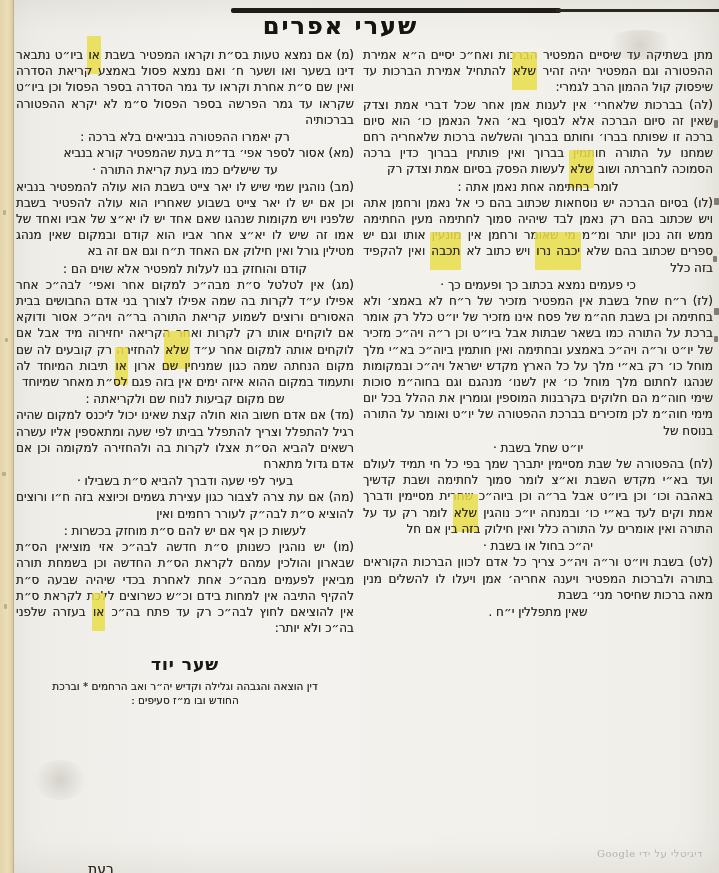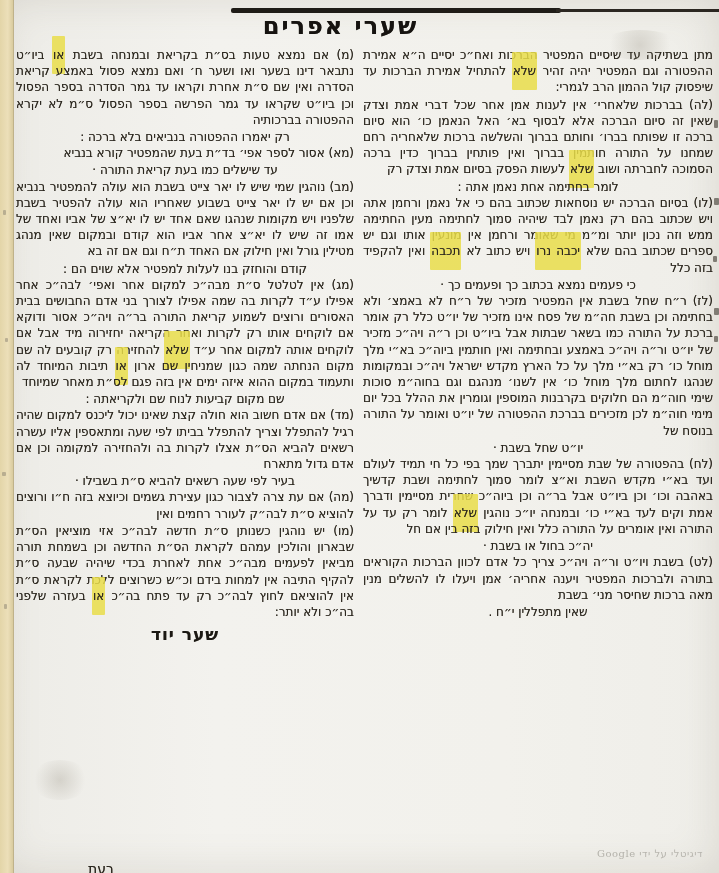--- a/index.html
+++ b/index.html
@@ -35,21 +35,21 @@
     font-size:12px;line-height:16.2px;color:#2a261e;
     text-shadow:0 0 .5px rgba(45,38,25,.55);
   }
   .col-right{width:352px;}
   .col-left{width:340px;}
   .para{margin:0 0 1px 0;}
   .pnum{white-space:nowrap;}
   .closer{text-align:center;}
   .hl{background:rgba(233,221,74,.85);padding:12px 1px;border-radius:1px;}
   .section-heading{
-    margin-top:6px;text-align:center;font-weight:bold;font-size:17px;
+    margin-top:20px;text-align:center;font-weight:bold;font-size:17px;
     letter-spacing:1px;color:#1b1813;
   }
   .section-subtitle{
     margin-top:6px;text-align:center;font-size:10.5px;line-height:14px;
     padding:0 26px;
   }
   .catchword{
     position:absolute;left:88px;top:861px;font-size:14px;color:#2a261e;
     text-shadow:0 0 .5px rgba(45,38,25,.55);
   }
@@ -87,33 +87,35 @@
         <div class="closer">כי פעמים נמצא בכתוב כך ופעמים כך ·</div>
         <p class="para"><span class="pnum">(לז) </span><span class="seg">ר״ח שחל בשבת אין המפטיר מזכיר של ר״ח לא באמצ׳ ולא בחתימה וכן בשבת חה״מ של פסח אינו מזכיר של יו״ט כלל רק אומר ברכת על התורה כמו בשאר שבתות אבל ביו״ט וכן ר״ה ויה״כ מזכיר של יו״ט ור״ה ויה״כ באמצע ובחתימה ואין חותמין ביוה״כ בא״י מלך מוחל כו׳ רק בא״י מלך על כל הארץ מקדש ישראל ויה״כ ובמקומות שנהגו לחתום מלך מוחל כו׳ אין לשנו׳ מנהגם וגם בחוה״מ סוכות שימי חוה״מ הם חלוקים בקרבנות המוספין וגומרין את ההלל בכל יום מימי חוה״מ לכן מזכירים בברכת ההפטורה של יו״ט ואומר על התורה בנוסח של</span></p>
         <div class="closer">יו״ט שחל בשבת ·</div>
         <p class="para"><span class="pnum">(לח) </span><span class="seg">בהפטורה של שבת מסיימין יתברך שמך בפי כל חי תמיד לעולם ועד בא״י מקדש השבת וא״צ לומר סמוך לחתימה ושבת קדשיך באהבה וכו׳ וכן ביו״ט אבל בר״ה וכן ביוה״כ שחרית מסיימין ודברך אמת וקים לעד בא״י כו׳ ובמנחה יו״כ נוהגין </span><span class="hl">שלא</span><span class="seg"> לומר רק עד על התורה ואין אומרים על התורה כלל ואין חילוק בזה בין אם חל</span></p>
         <div class="closer">יה״כ בחול או בשבת ·</div>
         <p class="para"><span class="pnum">(לט) </span><span class="seg">בשבת ויו״ט ור״ה ויה״כ צריך כל אדם לכוון הברכות הקוראים בתורה ולברכות המפטיר ויענה אחריה׳ אמן ויעלו לו להשלים מנין מאה ברכות שחיסר מני׳ בשבת</span></p>
         <div class="closer">שאין מתפללין י״ח .</div>
       </div>
     <div class="col col-left">
 
-    <p class="para"><span class="pnum">(מ) </span><span class="seg">אם נמצא טעות בס״ת בקריאת ובמנחה בשבת </span><span class="hl">או</span><span class="seg"> ביו״ט נתבאר דינו בשער ואו ושער ח׳ ואם נמצא פסול באמצע קריאת הסדרה ואין שם ס״ת אחרת וקראו עד גמר הסדרה בספר הפסול וכן ביו״ט שקראו עד גמר הפרשה בספר הפסול ס״מ לא יקרא ההפטורה בברכותיה</span></p>
+    <p class="para"><span class="pnum">(מ) </span><span class="seg">אם נמצא טעות בס״ת וקראו המפטיר בשבת </span><span class="hl">או</span><span class="seg"> ביו״ט נתבאר דינו בשער ואו ושער ח׳ ואם נמצא פסול באמצע קריאת הסדרה ואין שם ס״ת אחרת וקראו עד גמר הסדרה בספר הפסול וכן ביו״ט שקראו עד גמר הפרשה בספר הפסול ס״מ לא יקרא ההפטורה בברכותיה</span></p>
         <div class="closer">רק יאמרו ההפטורה בנביאים בלא ברכה :</div>
         <p class="para"><span class="pnum">(מא) </span><span class="seg">אסור לספר אפי׳ בד״ת בעת שהמפטיר קורא בנביא</span></p>
         <div class="closer">עד שישלים כמו בעת קריאת התורה ·</div>
         <p class="para"><span class="pnum">(מב) </span><span class="seg">נוהגין שמי שיש לו יאר צייט בשבת הוא עולה להמפטיר בנביא וכן אם יש לו יאר צייט בשבוע שאחריו הוא עולה להפטיר בשבת שלפניו ויש מקומות שנהגו שאם אחד יש לו יא״צ של אביו ואחד של אמו זה שיש לו יא״צ אחר אביו הוא קודם ובמקום שאין מנהג מטילין גורל ואין חילוק אם האחד ת״ח וגם אם זה בא</span></p>
         <div class="closer">קודם והוחזק בנו לעלות למפטיר אלא שוים הם :</div>
         <p class="para"><span class="pnum">(מג) </span><span class="seg">אין לטלטל ס״ת מבה״כ למקום אחר ואפי׳ לבה״כ אחר אפילו ע״ד לקרות בה שמה אפילו לצורך בני אדם החבושים בבית האסורים ורוצים לשמוע קריאת התורה בר״ה ויה״כ אסור ודוקא אם לוקחים אותו רק לקרות ואחר הקריאה יחזירוה מיד אבל אם לוקחים אותה למקום אחר ע״ד </span><span class="hl">שלא</span><span class="seg"> להחזירה רק קובעים לה שם מקום הנחתה שמה כגון שמניחין שם ארון </span><span class="hl">או</span><span class="seg"> תיבות המיוחד לה ותעמוד במקום ההוא איזה ימים אין בזה פגם לס״ת מאחר שמיוחד</span></p>
         <div class="closer">שם מקום קביעות לנוח שם ולקריאתה :</div>
         <p class="para"><span class="pnum">(מד) </span><span class="seg">אם אדם חשוב הוא חולה קצת שאינו יכול ליכנס למקום שהיה רגיל להתפלל וצריך להתפלל בביתו לפי שעה ומתאספין אליו עשרה רשאים להביא הס״ת אצלו לקרות בה ולהחזירה למקומה וכן אם אדם גדול מתארח</span></p>
-        <div class="closer">בעיר לפי שעה רשאים להביא ס״ת בשבילו ·</div>
+        <div class="closer">בעיר לפי שעה ודברך להביא ס״ת בשבילו ·</div>
         <p class="para"><span class="pnum">(מה) </span><span class="seg">אם עת צרה לצבור כגון עצירת גשמים וכיוצא בזה ח״ו ורוצים להוציא ס״ת לבה״ק לעורר רחמים ואין</span></p>
+        <div class="closer">לעשות כן אף אם יש להם ס״ת מוחזק בכשרות :</div>
         <p class="para"><span class="pnum">(מו) </span><span class="seg">יש נוהגין כשנותן ס״ת חדשה לבה״כ אזי מוציאין הס״ת שבארון והולכין עמהם לקראת הס״ת החדשה וכן בשמחת תורה מביאין לפעמים מבה״כ אחת לאחרת בכדי שיהיה שבעה ס״ת להקיף התיבה אין למחות בידם וכ״ש כשרוצים ללכת לקראת ס״ת אין להוציאם לחוץ לבה״כ רק עד פתח בה״כ </span><span class="hl">או</span><span class="seg"> בעזרה שלפני בה״כ ולא יותר:</span></p>
         <div class="section-heading">שער יוד</div>
+        <div class="section-subtitle">דין הוצאה והגבהה וגלילה וקדיש יה״ר ואב הרחמים * וברכת החודש ובו מ״ז סעיפים :</div>
       </div>
   </div>
 
   <div class="catchword">בעת</div>
 
   <div class="watermark">
     <span>דיגיטלי על ידי</span>
     <span class="latin">Google</span>
   </div>
 

